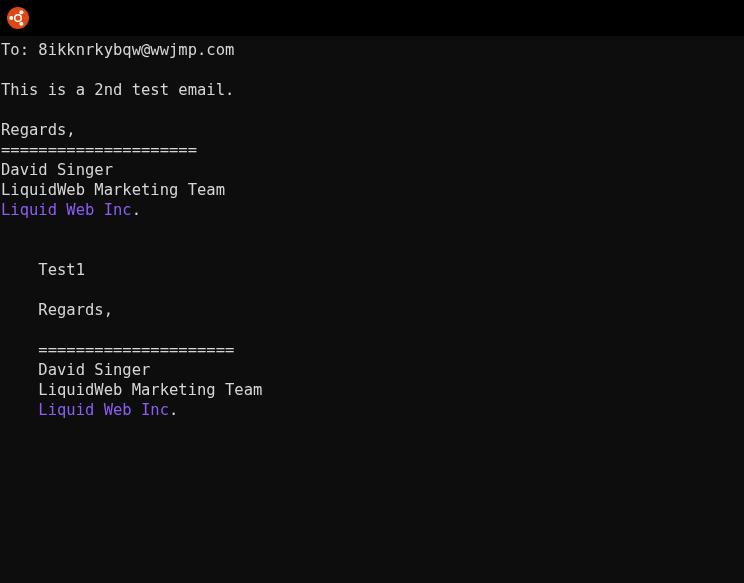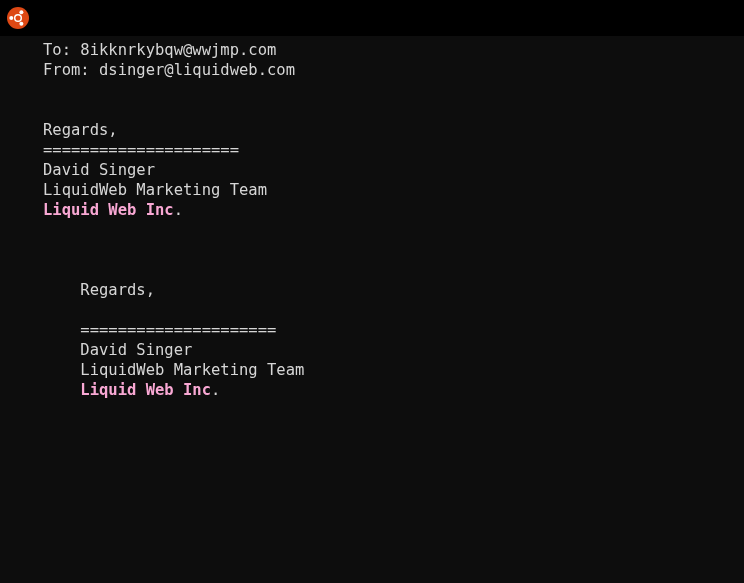--- a/index.html
+++ b/index.html
@@ -44,62 +44,62 @@
     box-sizing: border-box;
   }
   .line {
     height: 20px;
     line-height: 20px;
     font-size: 15.5px;
     letter-spacing: 0px;
     color: #d6d6d6;
     white-space: pre;
     font-family: "DejaVu Sans Mono", "Liberation Mono", monospace;
-    margin-left: 42px;
   }
   .blank { color: transparent; }
-  .blue { color: #f9a8d4; font-weight: bold; }
+  .blue { color: #8b5cf6; }
   .plain { color: #d6d6d6; }
 </style>
 </head>
 <body>
 
 <div id="screen">
 
   <div id="topbar">
     <svg id="ubuntu-logo" viewBox="0 0 24 24">
       <circle cx="12" cy="12" r="11" fill="#dd4814"></circle>
       <circle cx="12" cy="12" r="3.3" fill="none" stroke="#ffffff" stroke-width="1.5"></circle>
       <circle cx="5.3" cy="12" r="2.0" fill="#ffffff"></circle>
       <circle cx="15.4" cy="6.2" r="2.0" fill="#ffffff"></circle>
       <circle cx="15.4" cy="17.8" r="2.0" fill="#ffffff"></circle>
     </svg>
   </div>
 
   <div id="terminal">
 
     <div class="line">To: 8ikknrkybqw@wwjmp.com</div>
-    <div class="line">From: dsinger@liquidweb.com</div>
 
     <div class="line blank">&nbsp;</div>
 
+    <div class="line">This is a 2nd test email.</div>
 
     <div class="line blank">&nbsp;</div>
 
     <div class="line">Regards,</div>
     <div class="line">=====================</div>
     <div class="line">David Singer</div>
     <div class="line">LiquidWeb Marketing Team</div>
     <div class="line"><span class="blue">Liquid Web Inc</span><span class="plain">.</span></div>
 
     <div class="line blank">&nbsp;</div>
 
 
     <div class="line blank">&nbsp;</div>
 
+    <div class="line">    Test1</div>
 
     <div class="line blank">&nbsp;</div>
 
     <div class="line">    Regards,</div>
 
     <div class="line blank">&nbsp;</div>
 
     <div class="line">    =====================</div>
     <div class="line">    David Singer</div>
     <div class="line">    LiquidWeb Marketing Team</div>

